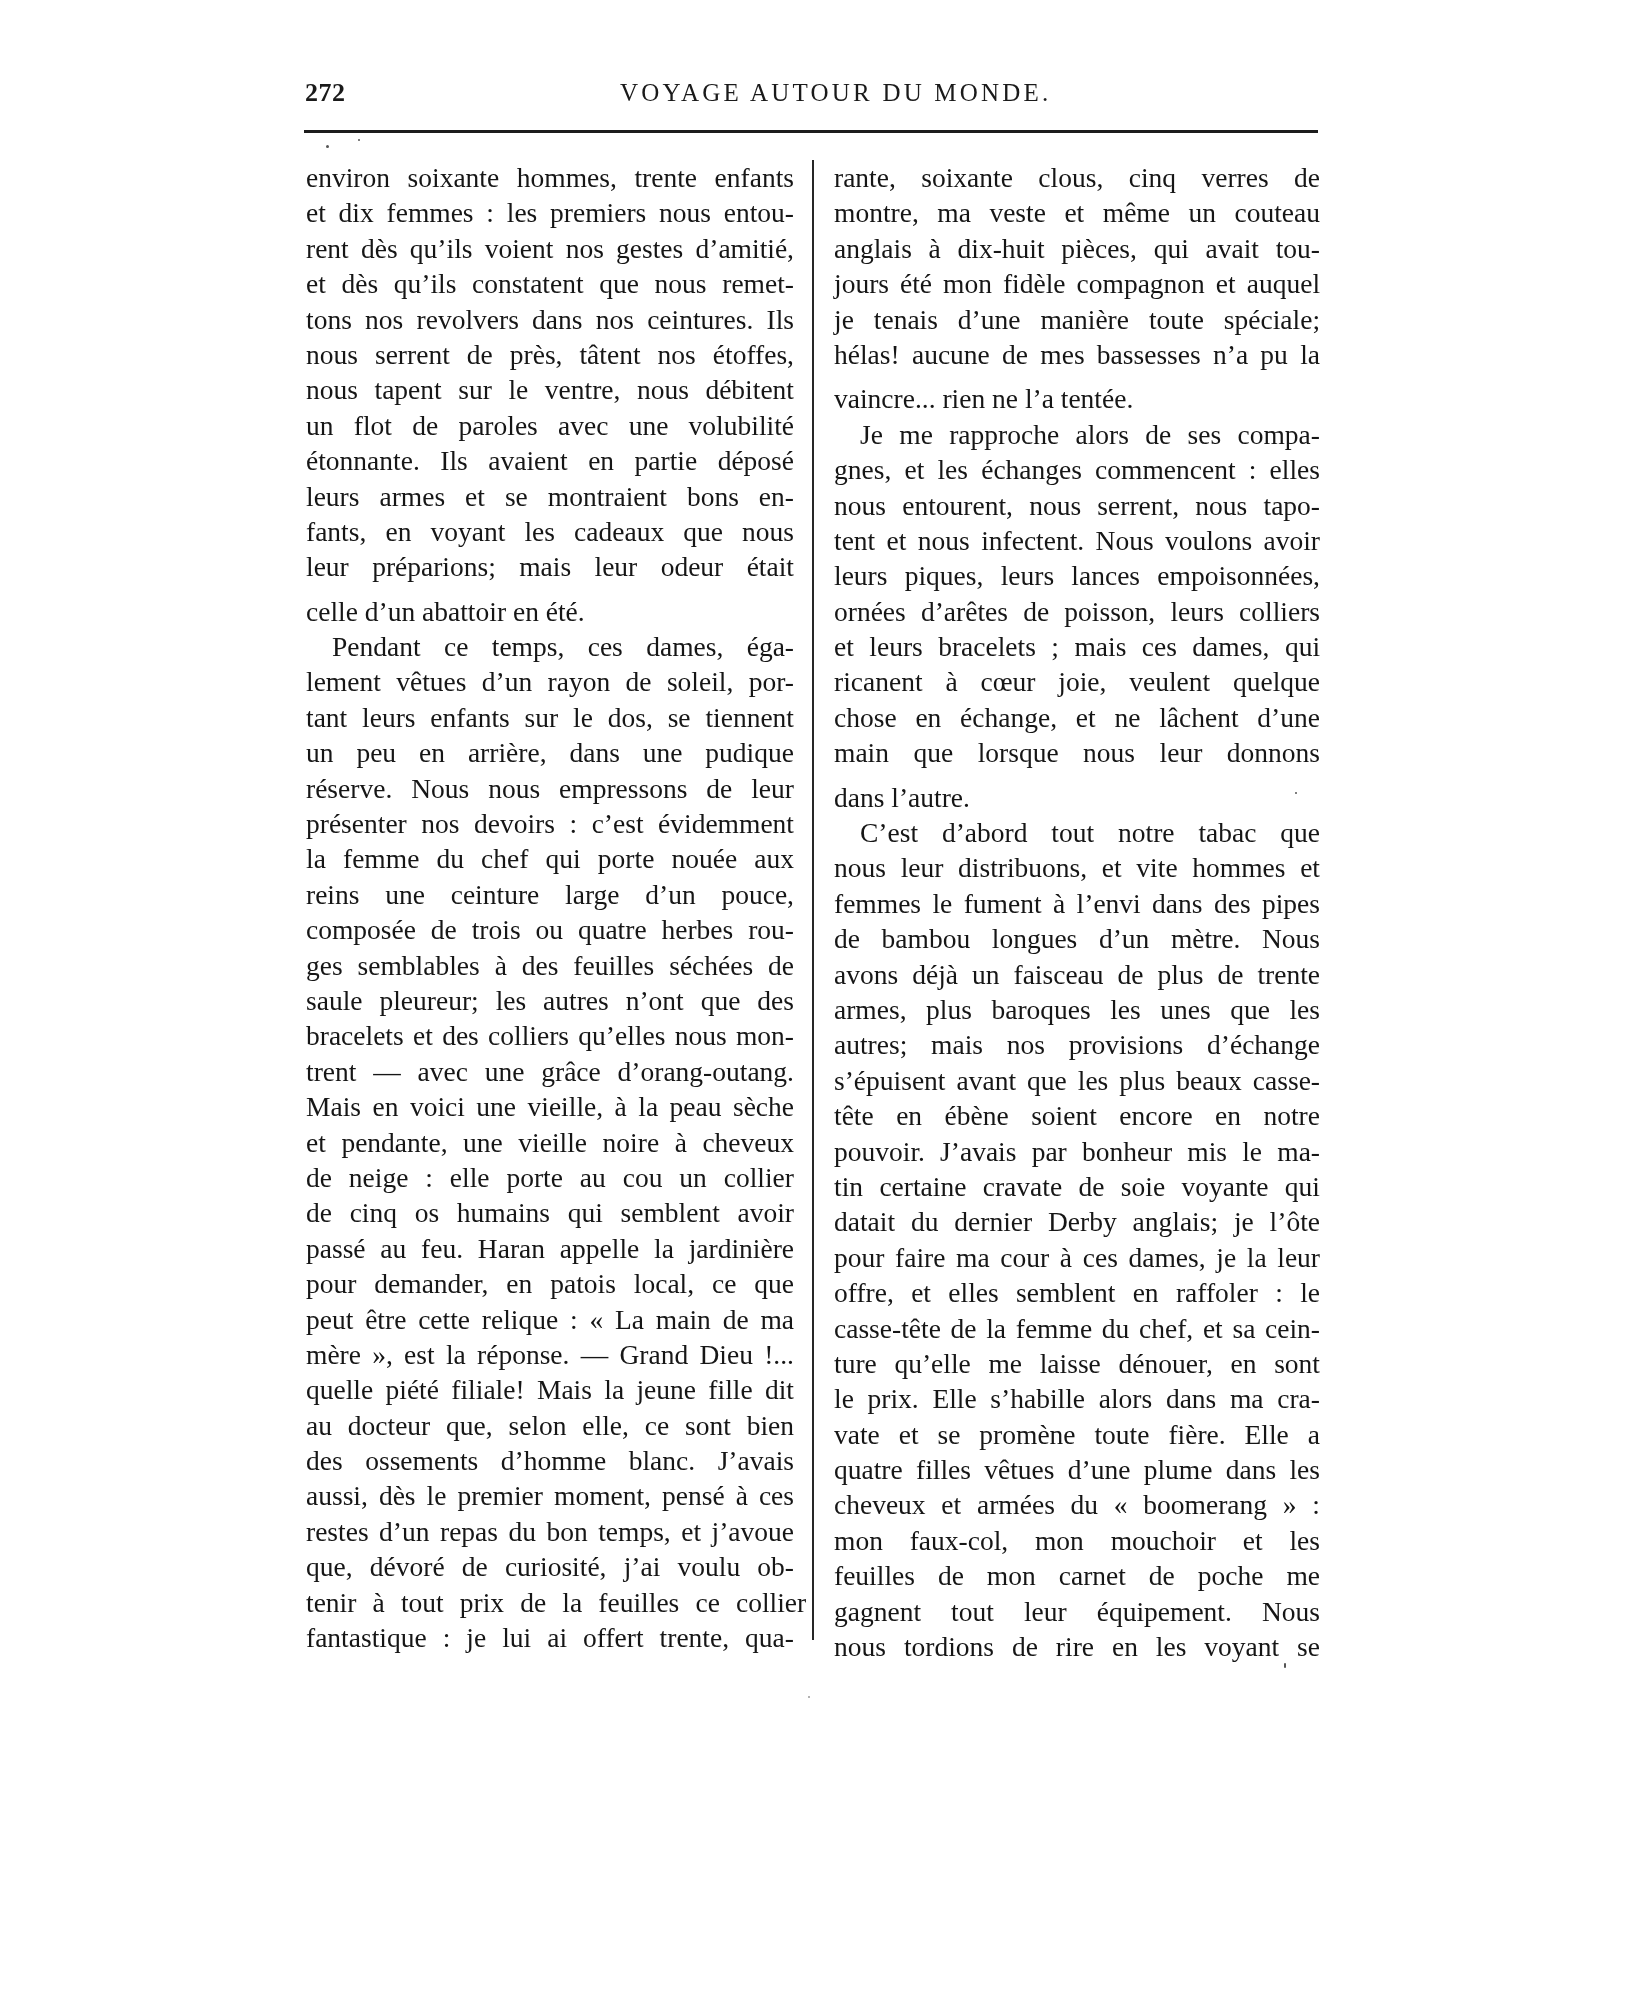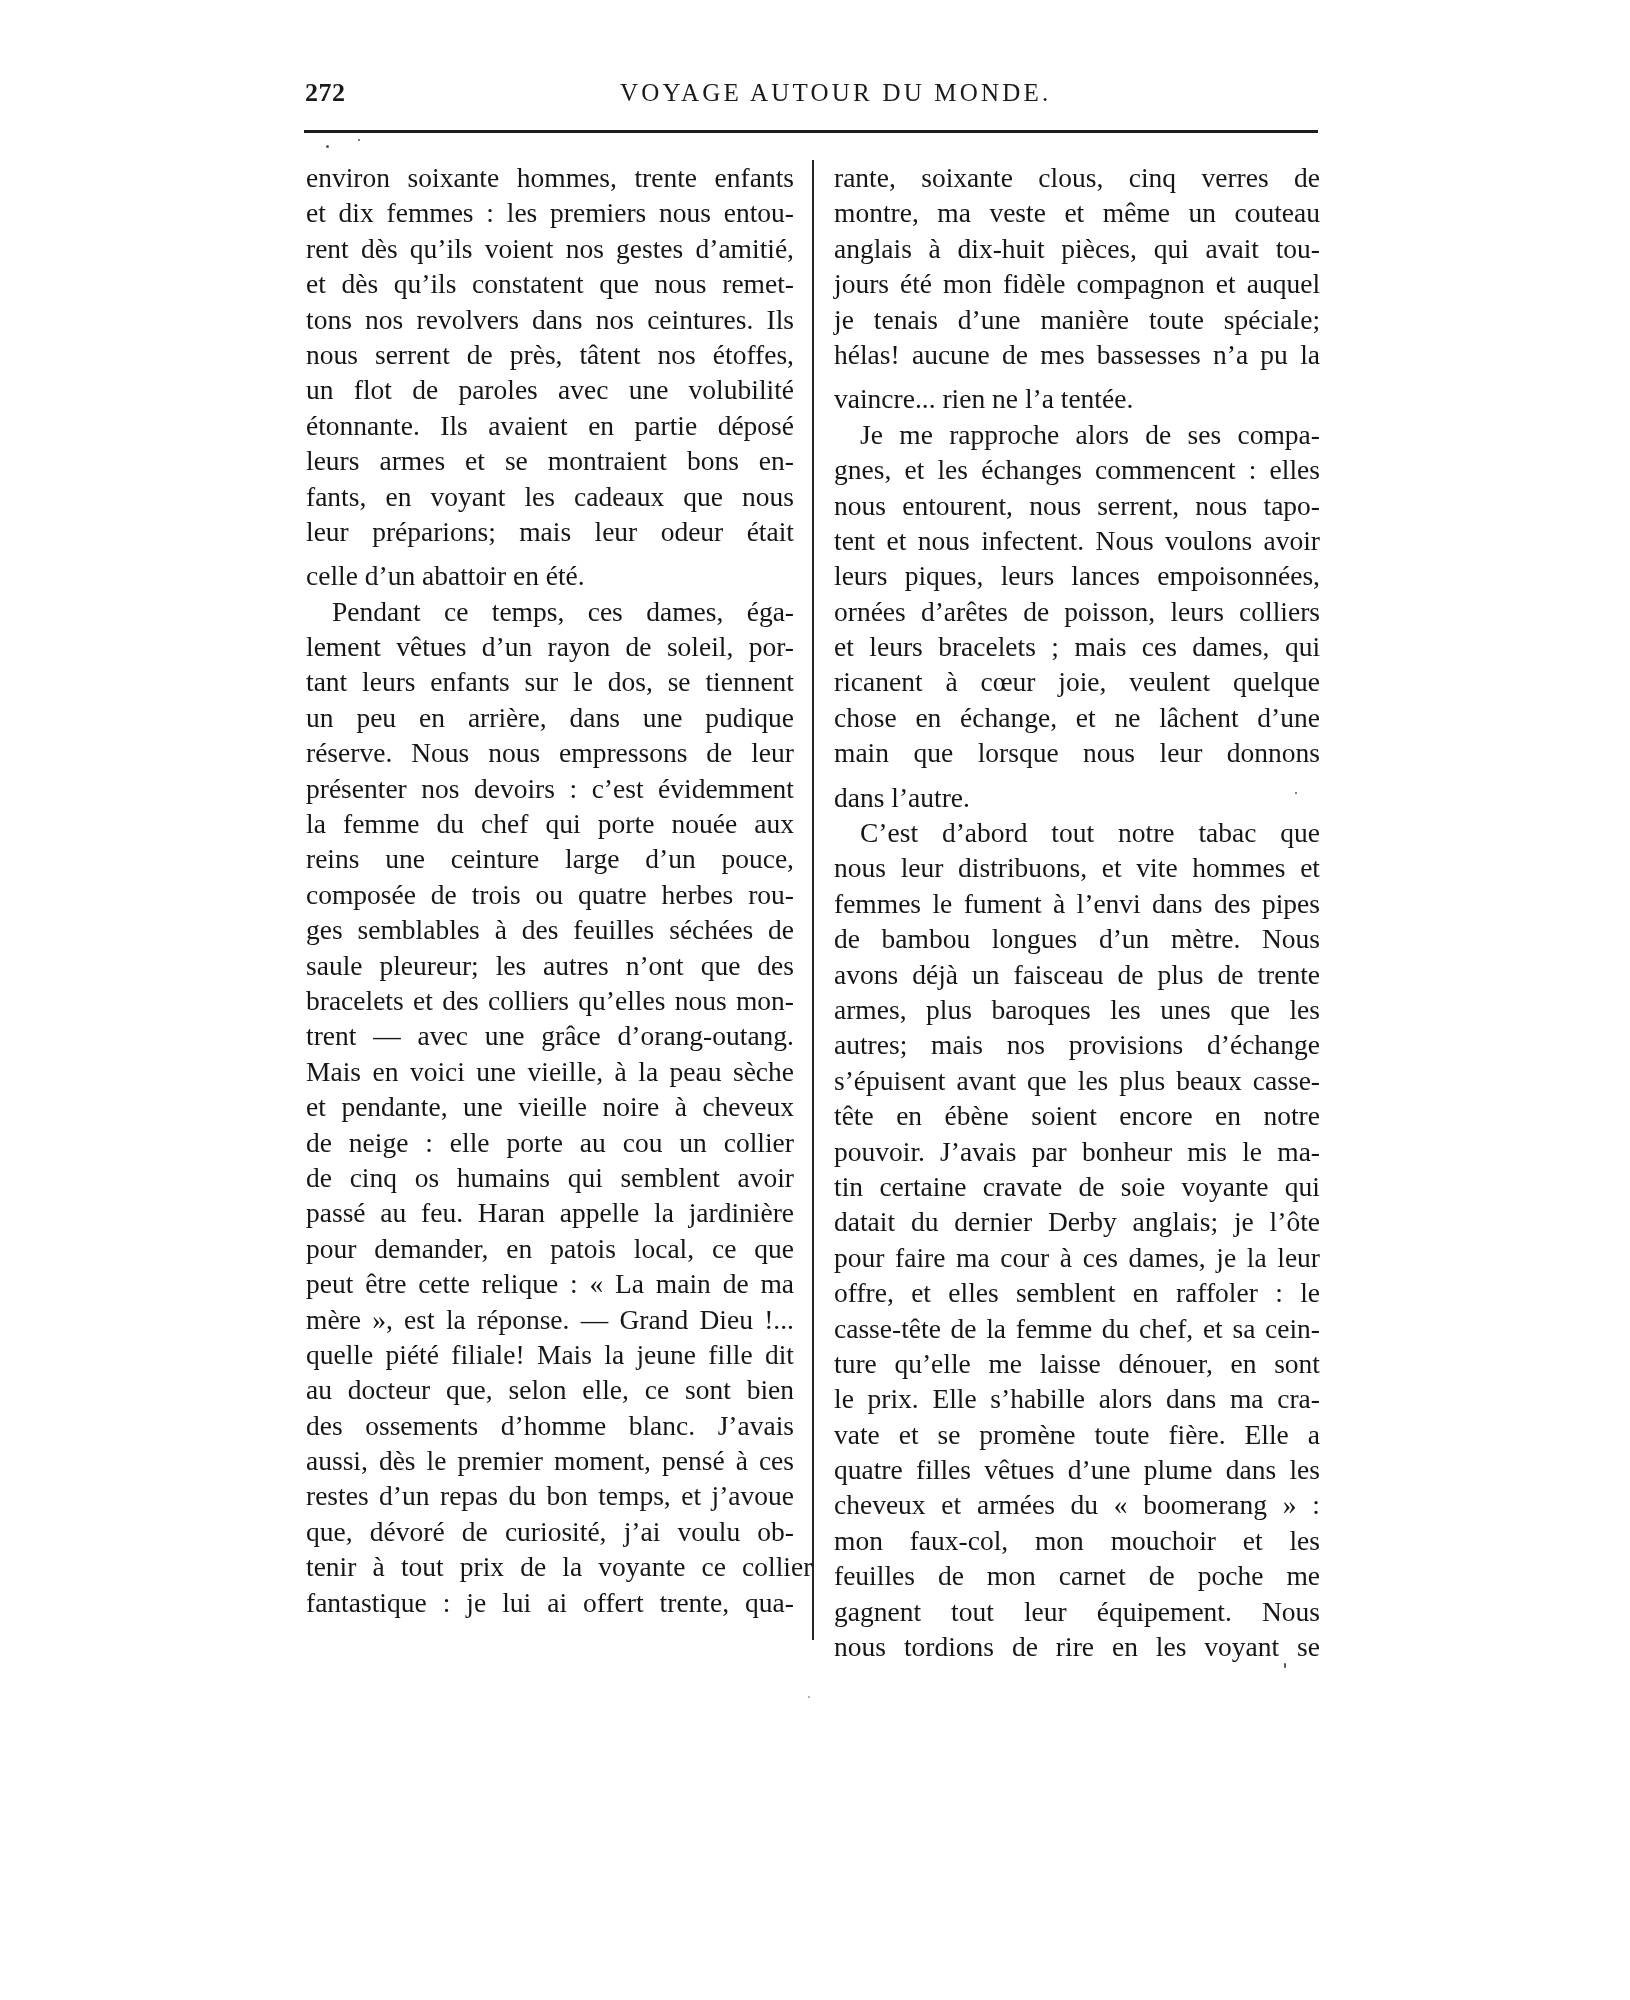--- a/index.html
+++ b/index.html
@@ -97,20 +97,21 @@
   <div class="running-title">VOYAGE AUTOUR DU MONDE.</div>
   <div class="header-rule"></div>
 
   <div class="column left">
       <span class="line" style="white-space: nowrap; display: block; word-spacing: 10.69px; text-align: left; text-align-last: left;">environ soixante hommes, trente enfants</span>
       <span class="line" style="white-space: nowrap; display: block; word-spacing: 5.89px; text-align: left; text-align-last: left;">et dix femmes : les premiers nous entou-</span>
       <span class="line" style="white-space: nowrap; display: block; word-spacing: 5.34px; text-align: center; text-align-last: left; font-family: Liberation Serif, serif;">rent dès qu’ils voient nos gestes d’amitié,</span>
       <span class="line" style="white-space: nowrap; display: block; word-spacing: 8.78px; text-align: left; text-align-last: left;">et dès qu’ils constatent que nous remet-</span>
       <span class="line" style="white-space: nowrap; display: block; word-spacing: 6.36px; text-align: left; text-align-last: left;">tons nos revolvers dans nos ceintures. Ils</span>
       <span class="line" style="white-space: nowrap; display: block; word-spacing: 10.14px; text-align: left; text-align-last: left;">nous serrent de près, tâtent nos étoffes,</span>
+      <span class="line" style="white-space: nowrap; display: block; word-spacing: 9.67px; text-align: left; text-align-last: left;">nous tapent sur le ventre, nous débitent</span>
       <span class="line" style="white-space: nowrap; display: block; word-spacing: 13.37px; text-align: left; text-align-last: left;">un flot de paroles avec une volubilité</span>
       <span class="line" style="white-space: nowrap; display: block; word-spacing: 13.61px; text-align: left; text-align-last: left;">étonnante. Ils avaient en partie déposé</span>
       <span class="line" style="white-space: nowrap; display: block; word-spacing: 13.11px; text-align: left; text-align-last: left;">leurs armes et se montraient bons en-</span>
       <span class="line" style="white-space: nowrap; display: block; word-spacing: 12.22px; text-align: left; text-align-last: left;">fants, en voyant les cadeaux que nous</span>
       <span class="line" style="white-space: nowrap; display: block; word-spacing: 16.5px; text-align: left; text-align-last: left;">leur préparions; mais leur odeur était</span>
       <span class="line last-of-para" style="white-space: nowrap; display: block;">celle d’un abattoir en été.</span>
       <span class="line indent" style="white-space: nowrap; display: block; word-spacing: 16.5px; text-align: left; text-align-last: left;">Pendant ce temps, ces dames, éga-</span>
       <span class="line" style="white-space: nowrap; display: block; word-spacing: 8.49px; text-align: left; text-align-last: left;">lement vêtues d’un rayon de soleil, por-</span>
       <span class="line" style="white-space: nowrap; display: block; word-spacing: 7.96px; text-align: left; text-align-last: left;">tant leurs enfants sur le dos, se tiennent</span>
       <span class="line" style="white-space: nowrap; display: block; word-spacing: 16.04px; text-align: left; text-align-last: left;">un peu en arrière, dans une pudique</span>
@@ -130,21 +131,21 @@
       <span class="line" style="white-space: nowrap; display: block; word-spacing: 7.91px; text-align: left; text-align-last: left;">passé au feu. Haran appelle la jardinière</span>
       <span class="line" style="white-space: nowrap; display: block; word-spacing: 11.01px; text-align: left; text-align-last: left;">pour demander, en patois local, ce que</span>
       <span class="line" style="white-space: nowrap; display: block; word-spacing: 4.93px; text-align: left; text-align-last: left;">peut être cette relique : « La main de ma</span>
       <span class="line" style="white-space: nowrap; display: block; word-spacing: 4.39px; text-align: left; text-align-last: left;">mère », est la réponse. — Grand Dieu !...</span>
       <span class="line" style="white-space: nowrap; display: block; word-spacing: 5.46px; text-align: left; text-align-last: left;">quelle piété filiale! Mais la jeune fille dit</span>
       <span class="line" style="white-space: nowrap; display: block; word-spacing: 8.95px; text-align: left; text-align-last: left;">au docteur que, selon elle, ce sont bien</span>
       <span class="line" style="white-space: nowrap; display: block; word-spacing: 15.65px; text-align: center; text-align-last: left;">des ossements d’homme blanc. J’avais</span>
       <span class="line" style="white-space: nowrap; display: block; word-spacing: 4.15px; text-align: left; text-align-last: left;">aussi, dès le premier moment, pensé à ces</span>
       <span class="line" style="white-space: nowrap; display: block; word-spacing: 3.6px; text-align: left; text-align-last: left;">restes d’un repas du bon temps, et j’avoue</span>
       <span class="line" style="white-space: nowrap; display: block; word-spacing: 10.31px; text-align: left; text-align-last: left;">que, dévoré de curiosité, j’ai voulu ob-</span>
-      <span class="line" style="white-space: nowrap; display: block; word-spacing: 9.27px; text-align: left; text-align-last: left;">tenir à tout prix de la voyante ce collier</span>
+      <span class="line" style="white-space: nowrap; display: block; word-spacing: 9.27px; text-align: left; text-align-last: left;">tenir à tout prix de la feuilles ce collier</span>
       <span class="line" style="white-space: nowrap; display: block; word-spacing: 9.13px; text-align: left; text-align-last: left;">fantastique : je lui ai offert trente, qua-</span>
     </div>
   <div class="column-divider"></div>
   <div class="column right">
       <span class="line" style="white-space: nowrap; display: block; word-spacing: 18.55px; text-align: left; text-align-last: left;">rante, soixante clous, cinq verres de</span>
       <span class="line" style="white-space: nowrap; display: block; word-spacing: 11.64px; text-align: left; text-align-last: left;">montre, ma veste et même un couteau</span>
       <span class="line" style="white-space: nowrap; display: block; word-spacing: 9.85px; text-align: left; text-align-last: left;">anglais à dix-huit pièces, qui avait tou-</span>
       <span class="line" style="white-space: nowrap; display: block; word-spacing: 4.13px; text-align: left; text-align-last: left;">jours été mon fidèle compagnon et auquel</span>
       <span class="line" style="white-space: nowrap; display: block; word-spacing: 13.06px; text-align: left; text-align-last: left;">je tenais d’une manière toute spéciale;</span>
       <span class="line" style="white-space: nowrap; display: block; word-spacing: 5.39px; text-align: left; text-align-last: left;">hélas! aucune de mes bassesses n’a pu la</span>

